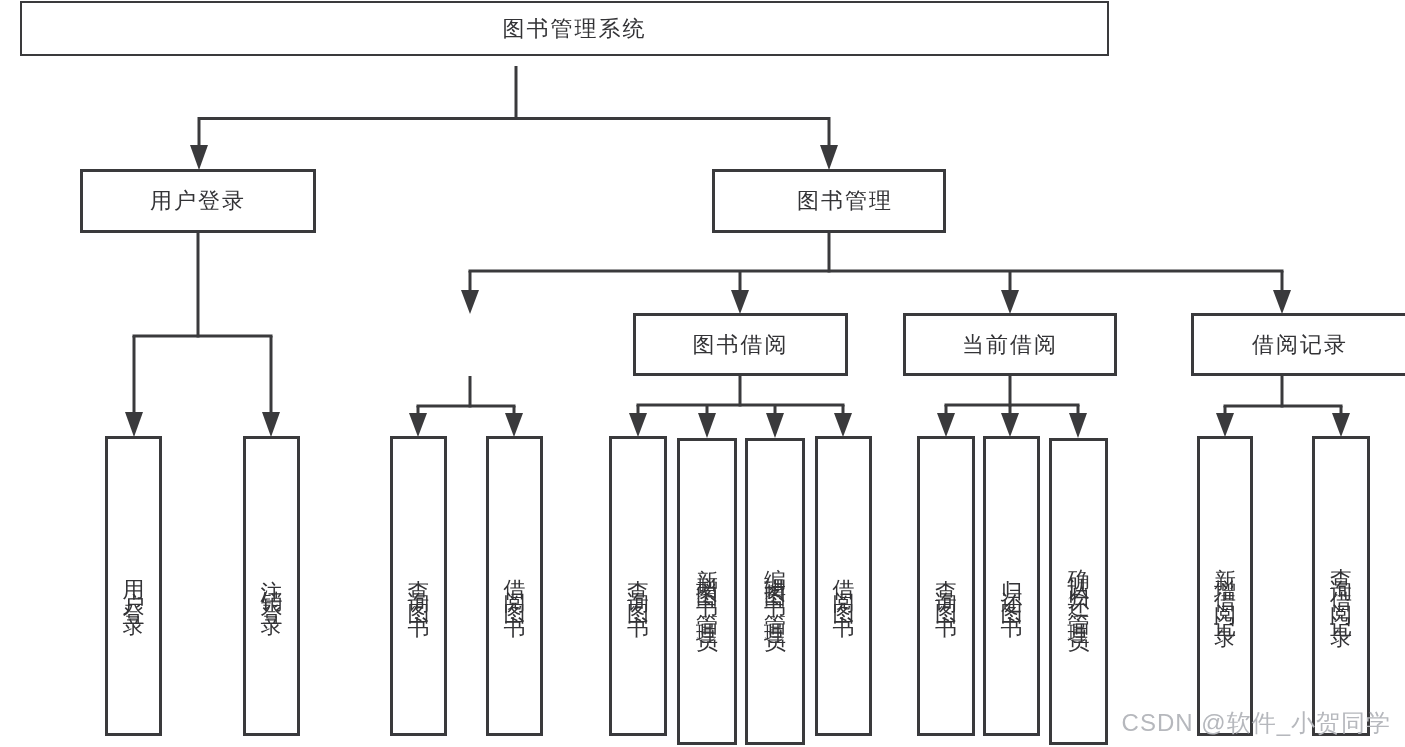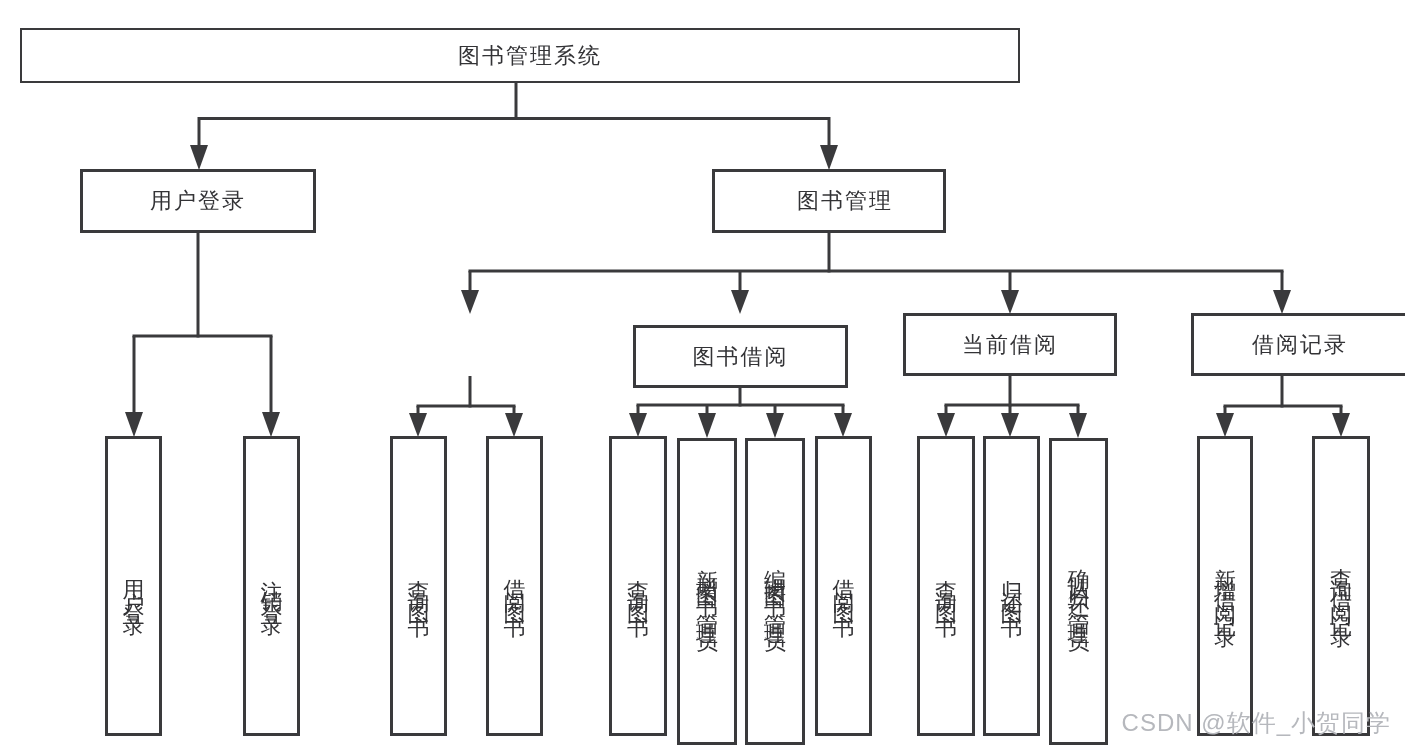--- a/index.html
+++ b/index.html
@@ -108,26 +108,26 @@
     <g>
       <line x1="1282" y1="376" x2="1282" y2="407.5"></line>
       <line x1="1223.5" y1="406" x2="1342.5" y2="406"></line>
       <line x1="1225" y1="406" x2="1225" y2="415"></line>
       <polygon points="1216,413 1234,413 1225,437"></polygon>
       <line x1="1341" y1="406" x2="1341" y2="415"></line>
       <polygon points="1332,413 1350,413 1341,437"></polygon>
     </g>
   </svg>
 
-  <div class="box top" style="left:20px;top:28px;width:1000px;height:55px;padding-left:20px;">图书管理系统</div>
+  <div class="box top" style="left:20px;top:1px;width:1089px;height:55px;padding-left:20px;">图书管理系统</div>
 
   <div class="box" style="left:80px;top:169px;width:236px;height:64px;">用户登录</div>
   <div class="box" style="left:712px;top:169px;width:234px;height:64px;padding-left:32px;">图书管理</div>
 
-  <div class="box" style="left:633px;top:313px;width:215px;height:63px;margin-top:12px;">图书借阅</div>
+  <div class="box" style="left:633px;top:313px;width:215px;height:63px;">图书借阅</div>
   <div class="box" style="left:903px;top:313px;width:214px;height:63px;">当前借阅</div>
   <div class="box" style="left:1173px;top:313px;width:218px;height:63px;margin-left:18px;">借阅记录</div>
 
   <div class="box vbox" style="left:105px;top:436px;width:57px;height:300px;">用户登录</div>
   <div class="box vbox" style="left:243px;top:436px;width:57px;height:300px;">注销登录</div>
 
   <div class="box vbox" style="left:390px;top:436px;width:57px;height:300px;">查询图书</div>
   <div class="box vbox" style="left:486px;top:436px;width:57px;height:300px;">借阅图书</div>
 
   <div class="box vbox" style="left:609px;top:436px;width:58px;height:300px;">查询图书</div>

